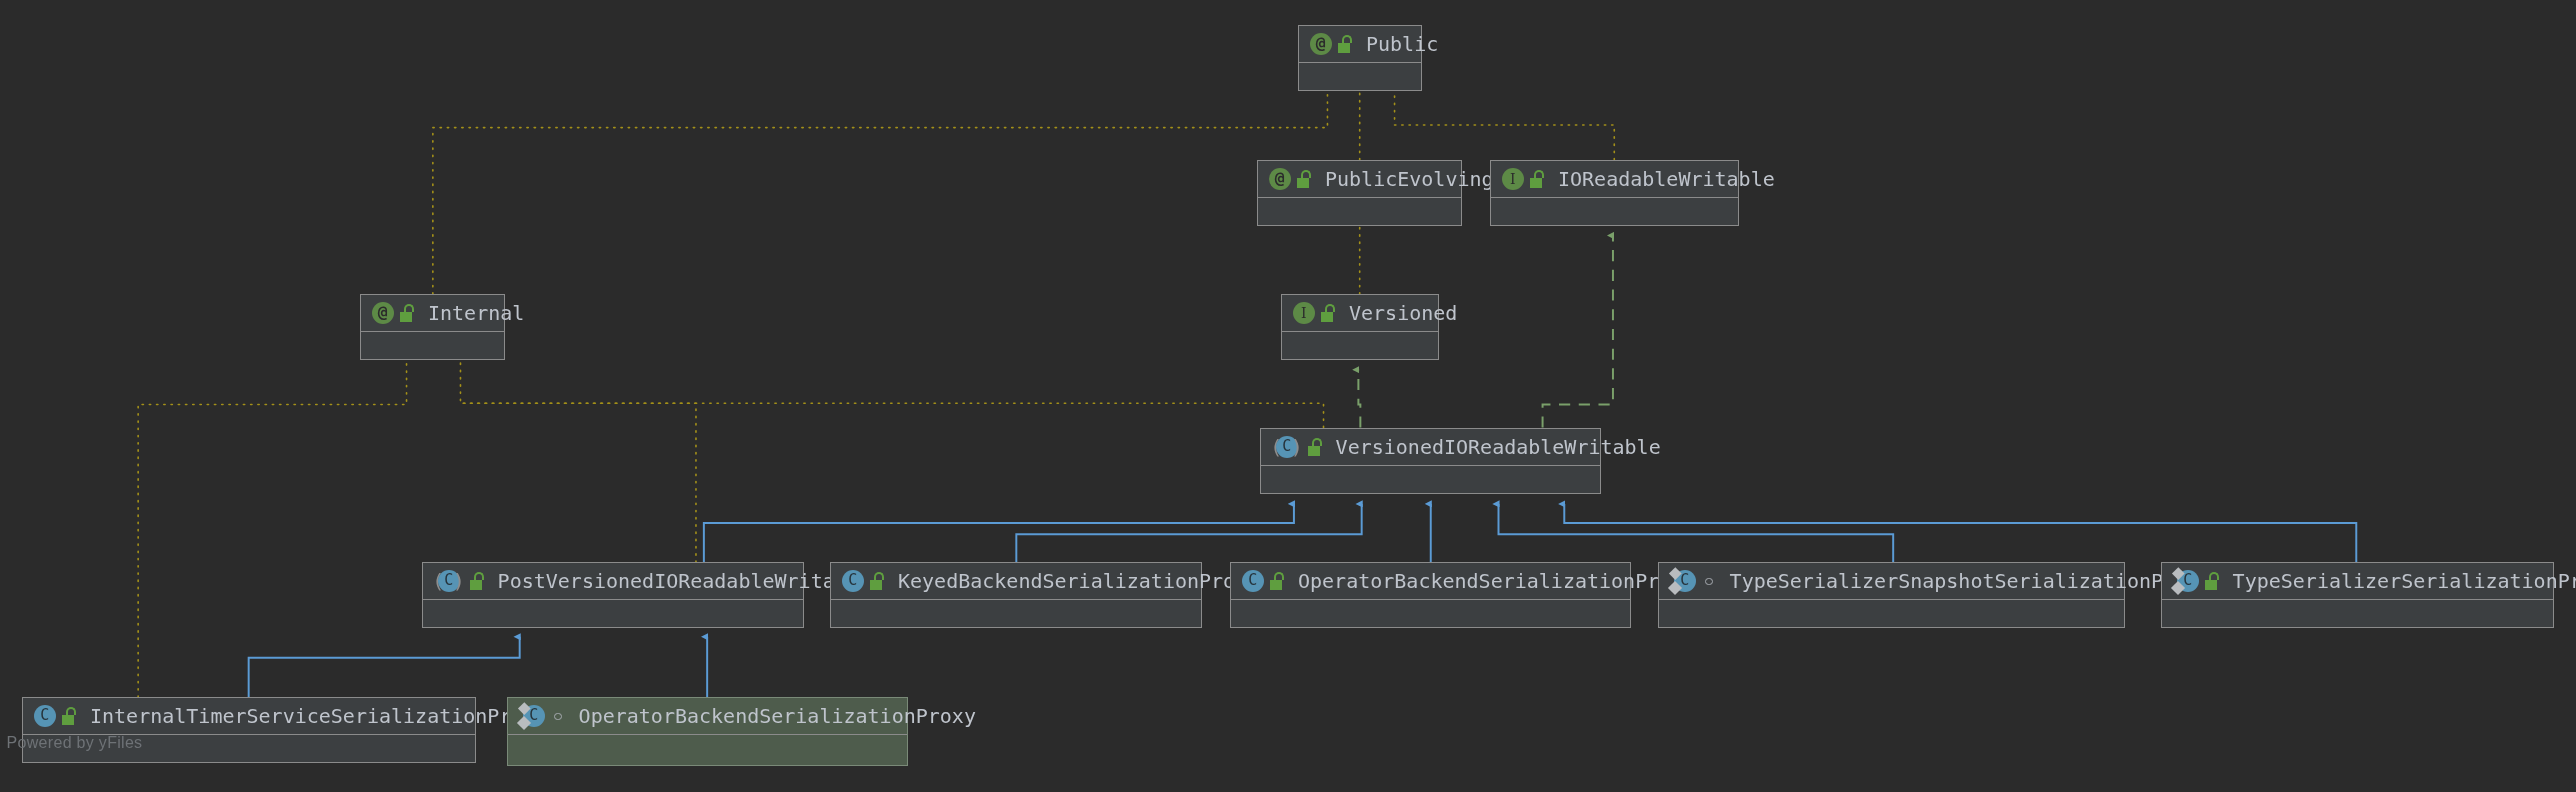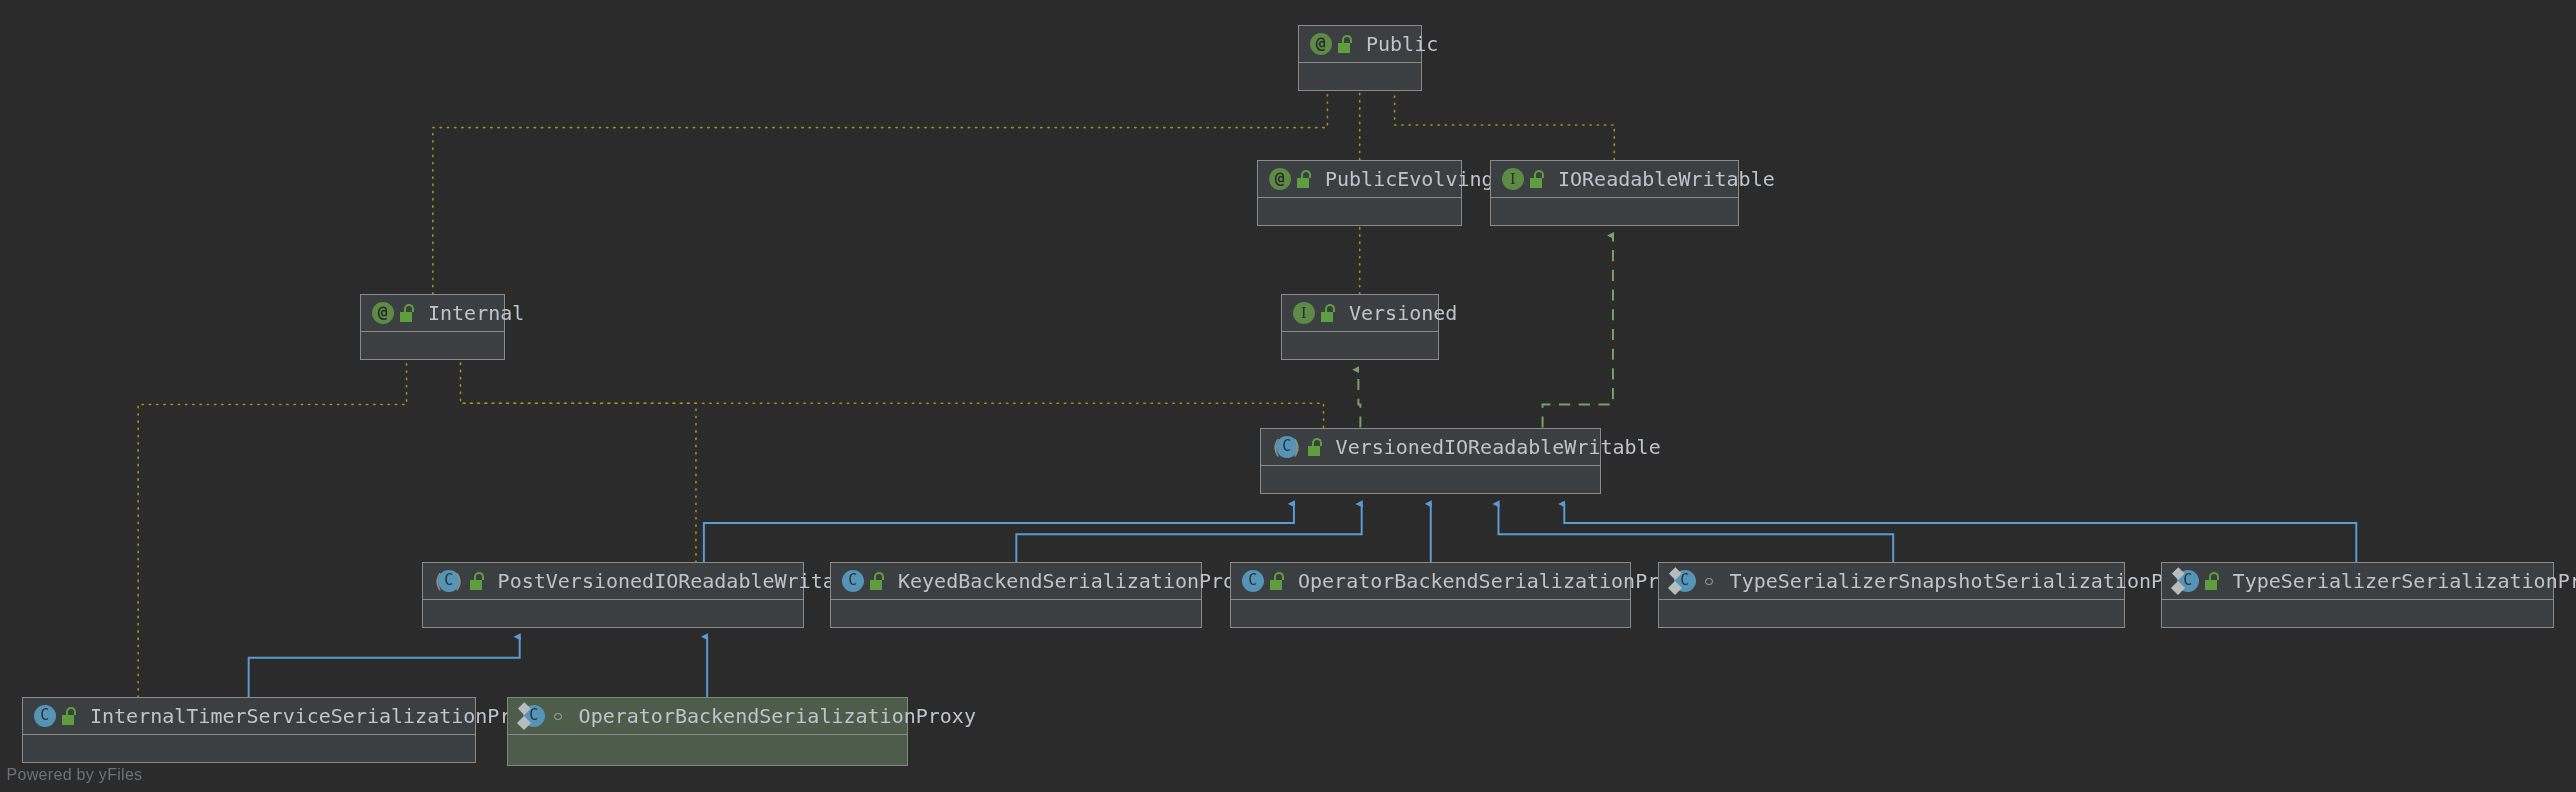--- a/index.html
+++ b/index.html
@@ -95,21 +95,21 @@
     position:absolute;left:0;top:8.6px;width:12px;height:9.2px;background:#5f9e3f;
   }
   
   .ic-pkg{width:17px;height:17px;margin-left:6.6px;}
   .ic-pkg .ring{
     position:absolute;left:3.3px;top:5.3px;width:7.2px;height:7.2px;border-radius:50%;
     border:1.3px solid #a6aab0;box-sizing:border-box;
   }
 
   .watermark{
-    position:absolute;left:6.6px;top:766px;color:#6e7276;font-size:16px;
+    position:absolute;left:6.6px;top:734px;color:#6e7276;font-size:16px;
     font-family:"Liberation Sans",sans-serif;letter-spacing:0.3px;
   }
 </style>
 </head>
 <body>
 
 <div id="canvas">
 
   <svg id="edges" viewBox="0 0 3916 1204" xmlns="http://www.w3.org/2000/svg">
     <defs>

